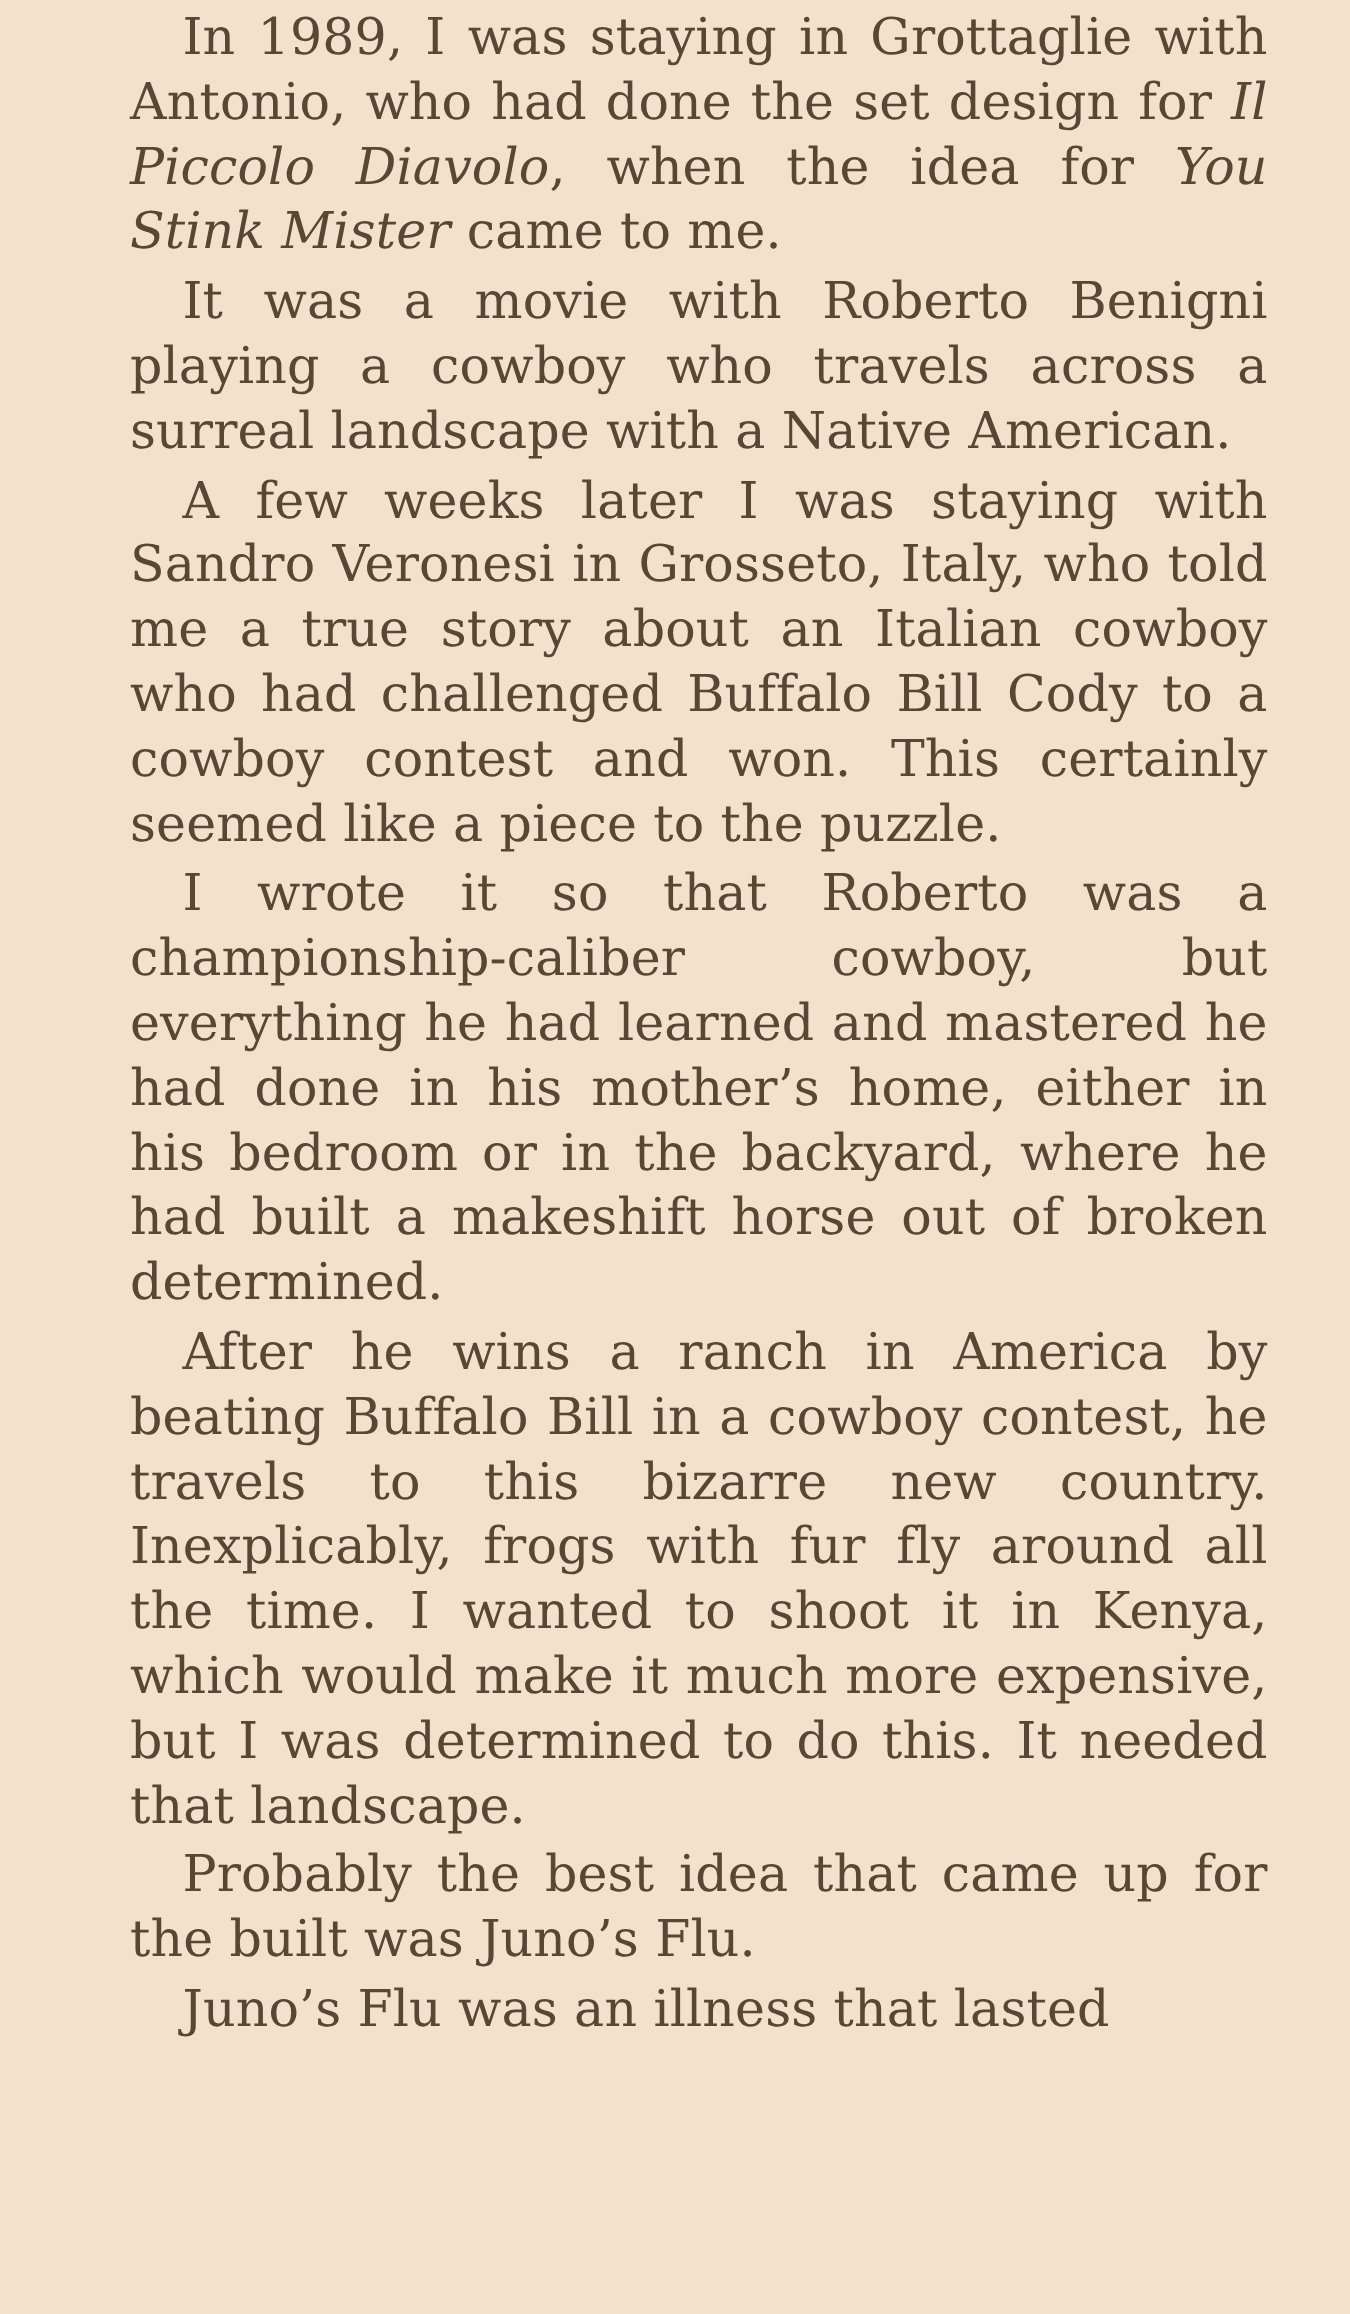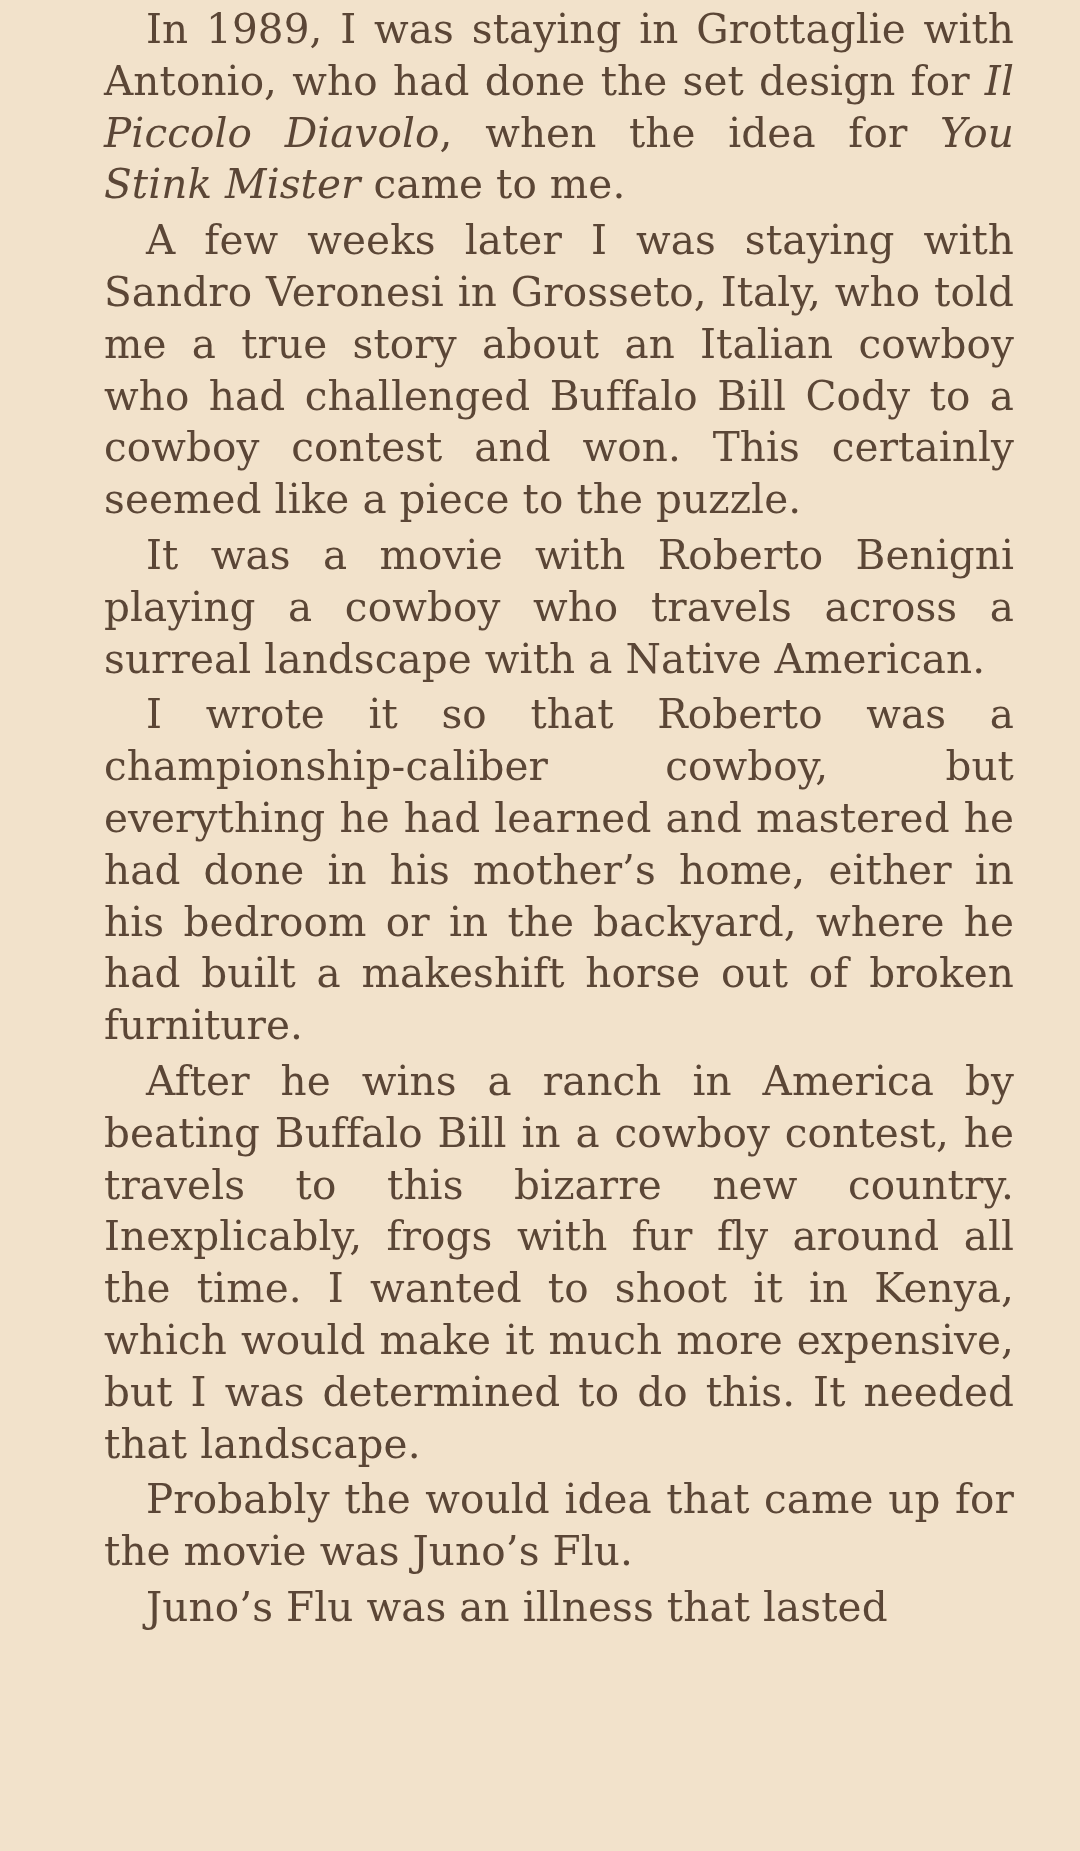--- a/index.html
+++ b/index.html
@@ -50,37 +50,37 @@
 
 <div class="page">
   <div class="body-text">
 
     <p class="first">
       <span>In 1989, I was staying in Grottaglie with Antonio, who had done the set design for </span><i>Il Piccolo Diavolo</i><span>, when the idea for </span><i>You Stink Mister</i><span> came to me.</span>
     </p>
 
 
     <p>
+      <span>It was a movie with Roberto Benigni playing a cowboy who travels across a surreal landscape with a Native American.</span>
+    </p>
+
+    <p>
       <span>A few weeks later I was staying with Sandro Veronesi in Grosseto, Italy, who told me a true story about an Italian cowboy who had challenged Buffalo Bill Cody to a cowboy contest and won. This certainly seemed like a piece to the puzzle.</span>
     </p>
 
     <p>
-      <span>It was a movie with Roberto Benigni playing a cowboy who travels across a surreal landscape with a Native American.</span>
-    </p>
-
-    <p>
-      <span>I wrote it so that Roberto was a championship-caliber cowboy, but everything he had learned and mastered he had done in his mother’s home, either in his bedroom or in the backyard, where he had built a makeshift horse out of broken furniture.</span>
+      <span>I wrote it so that Roberto was a championship-caliber cowboy, but everything he had learned and mastered he had done in his mother’s home, either in his bedroom or in the backyard, where he had built a makeshift horse out of broken determined.</span>
     </p>
 
     <p>
       <span>After he wins a ranch in America by beating Buffalo Bill in a cowboy contest, he travels to this bizarre new country. Inexplicably, frogs with fur fly around all the time. I wanted to shoot it in Kenya, which would make it much more expensive, but I was determined to do this. It needed that landscape.</span>
     </p>
 
     <p>
-      <span>Probably the would idea that came up for the movie was Juno’s Flu.</span>
+      <span>Probably the best idea that came up for the built was Juno’s Flu.</span>
     </p>
 
     <p class="clip">
       <span>Juno’s Flu was an illness that lasted</span>
     </p>
 
   </div>
 </div>
 
 </body></html>

